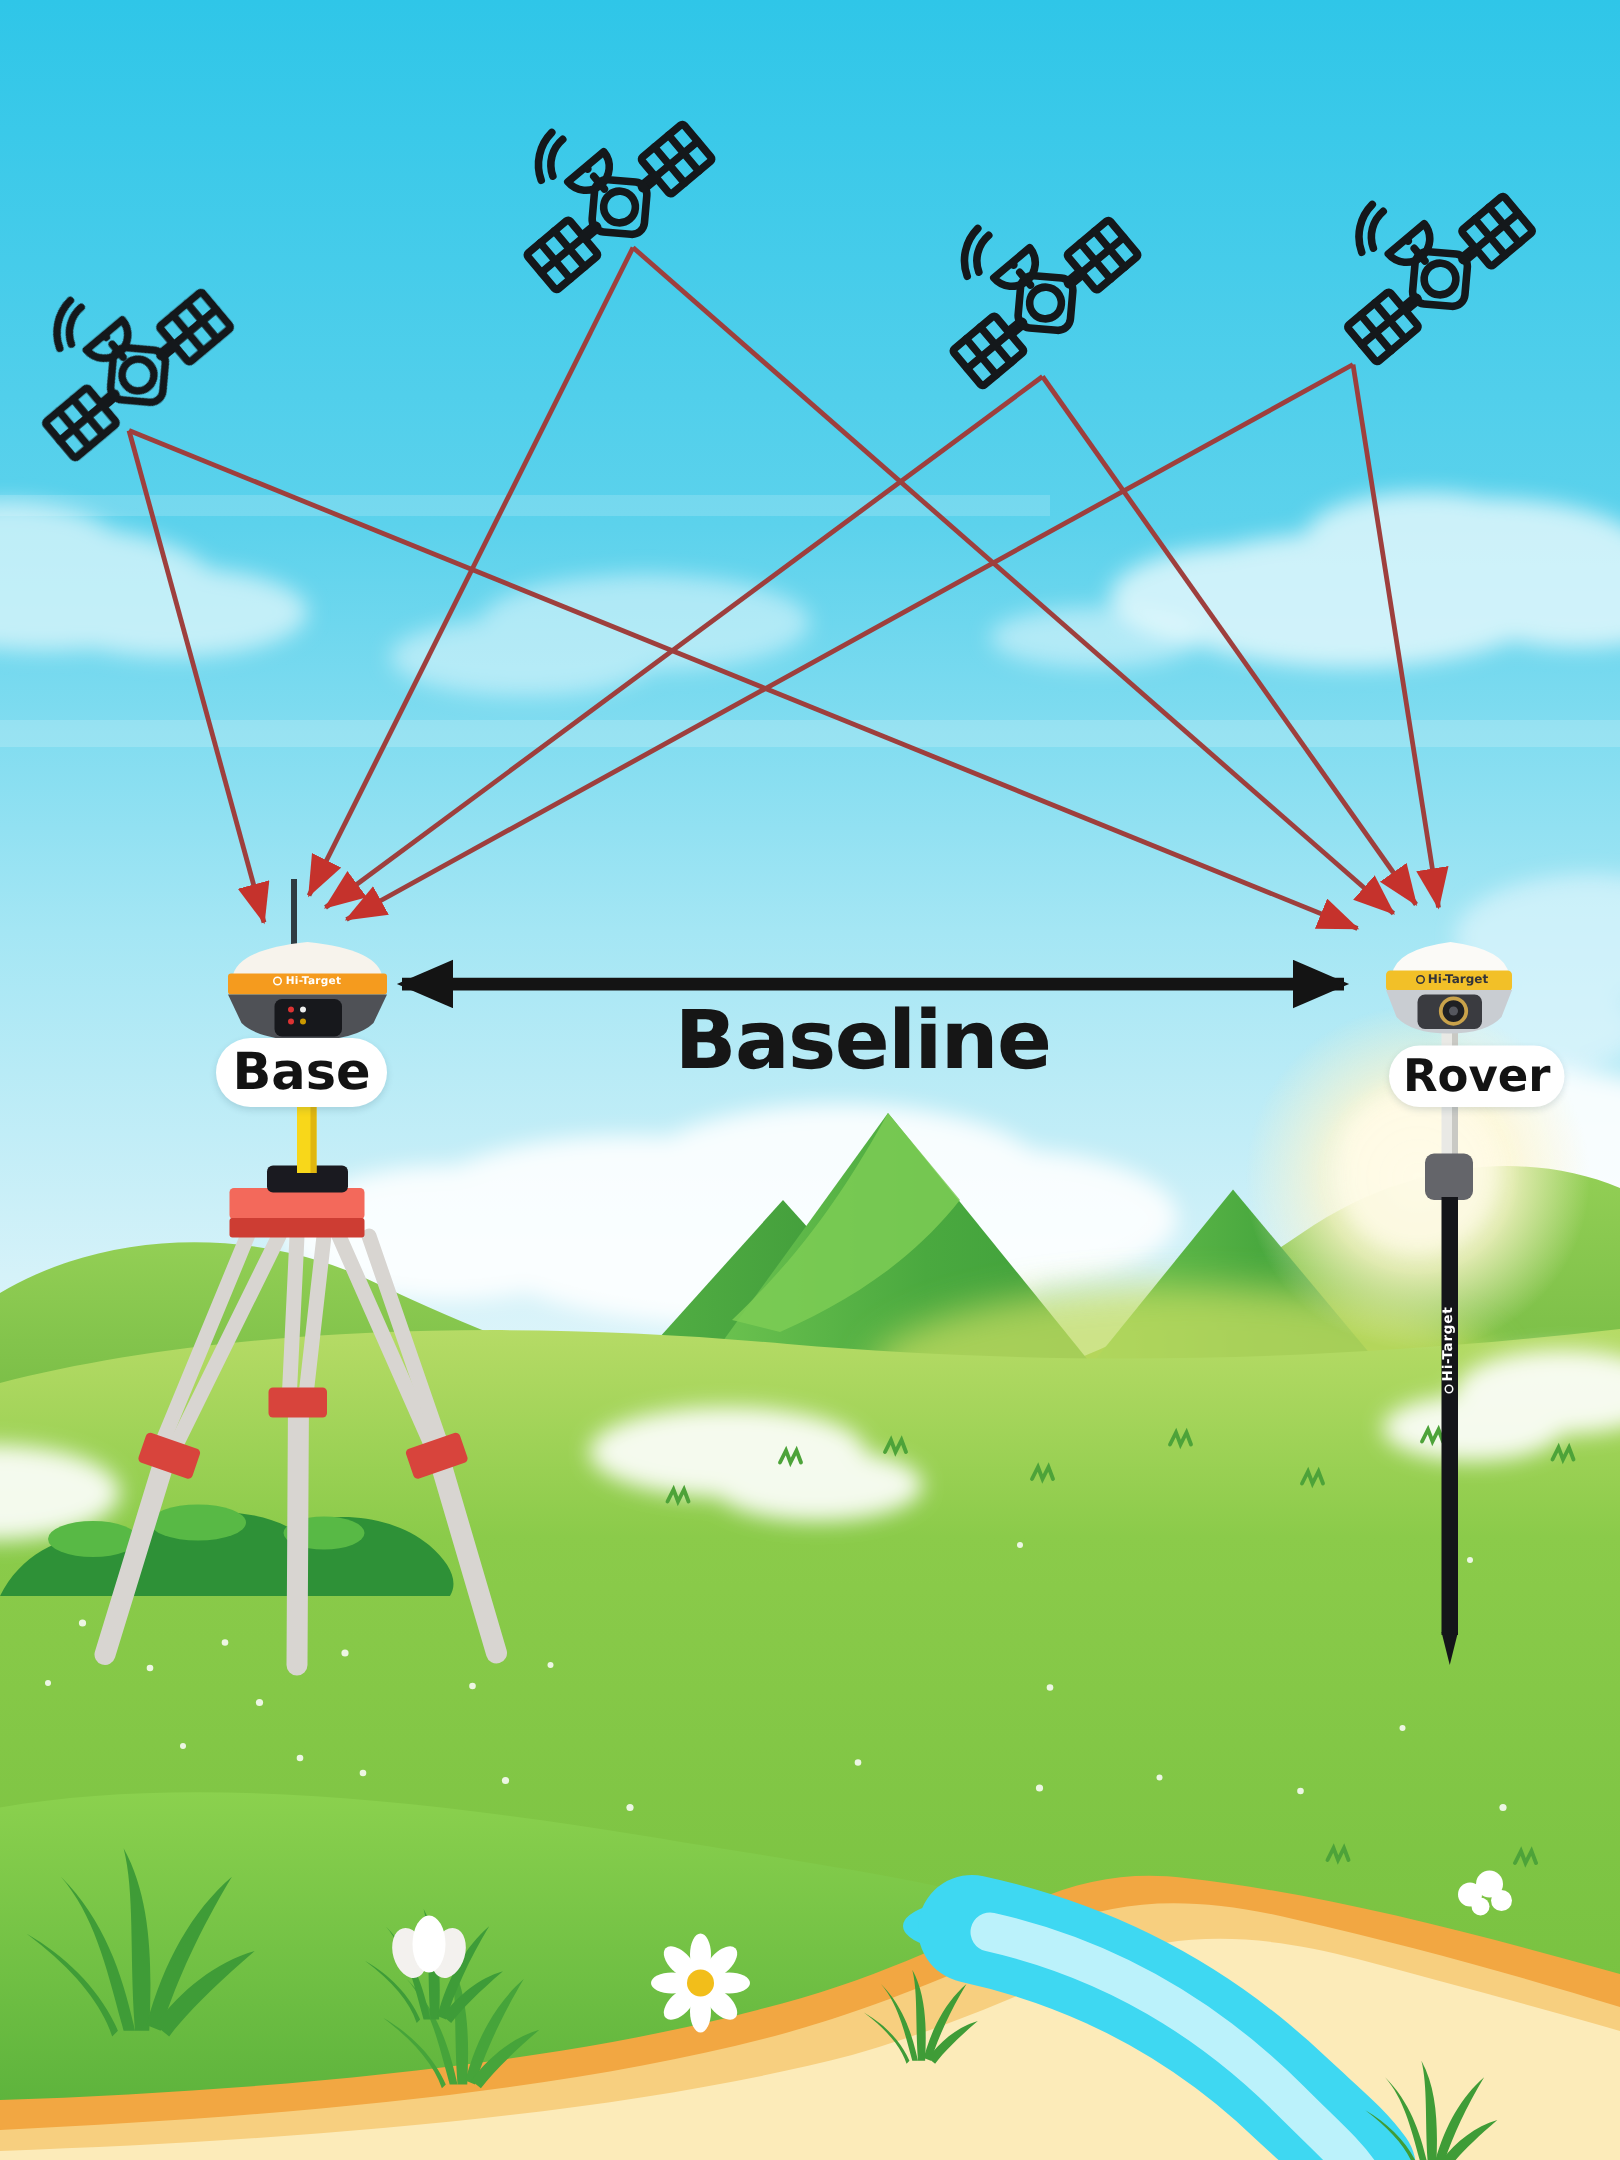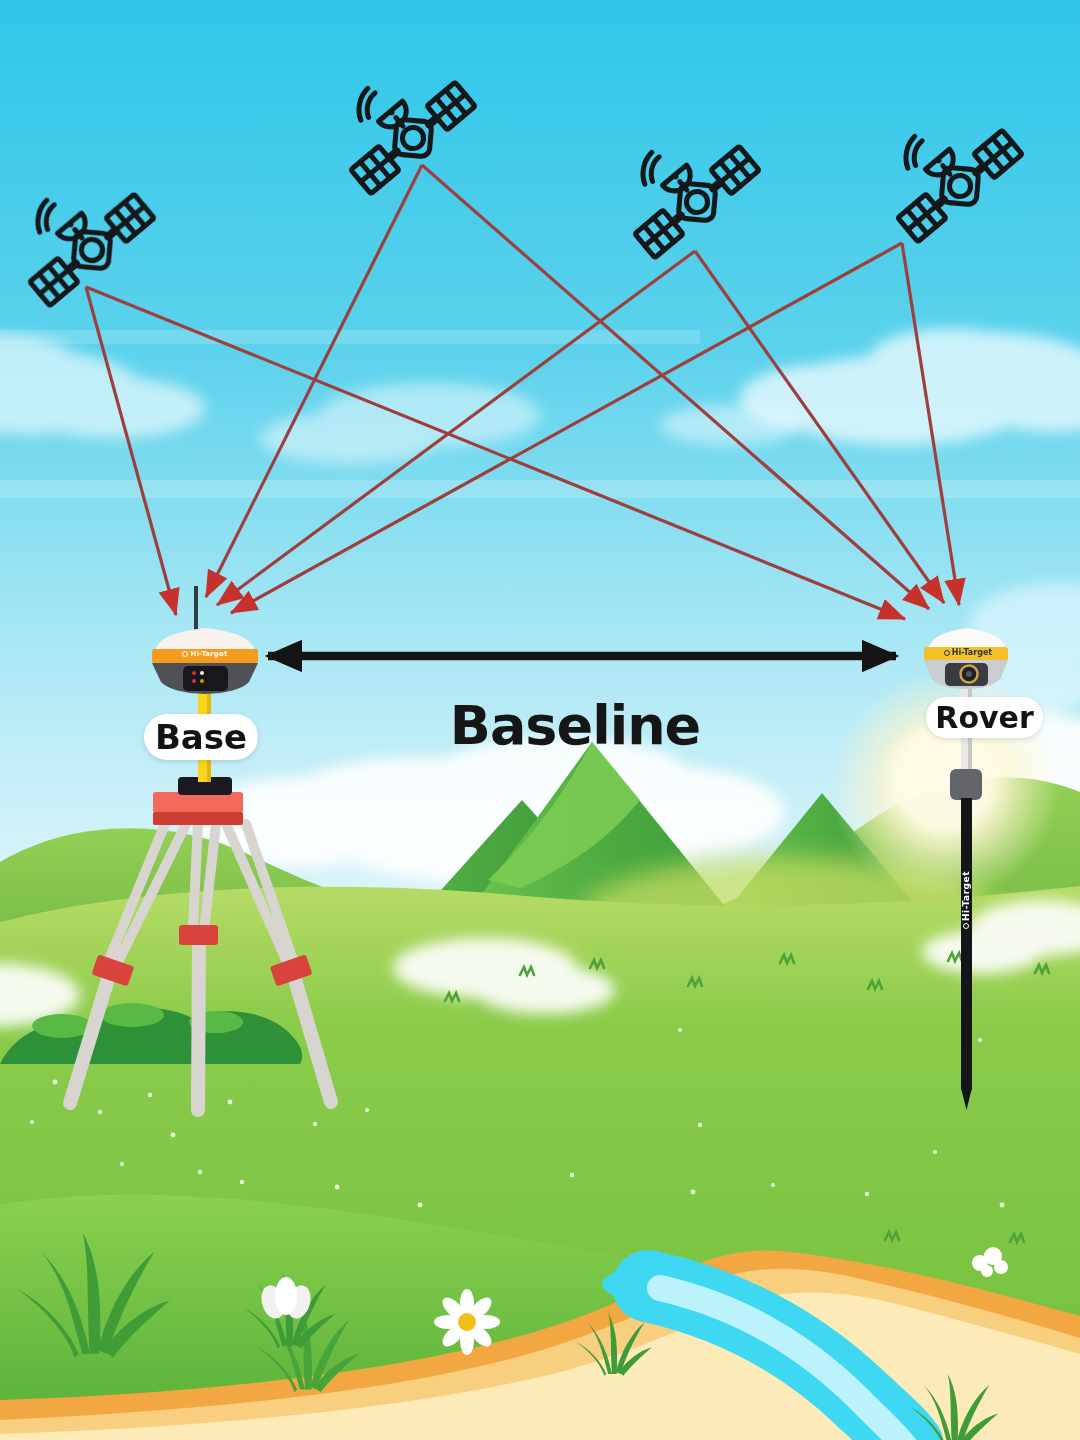--- a/index.html
+++ b/index.html
@@ -7,25 +7,25 @@
     position:relative;width:1080px;height:1440px;overflow:hidden;
     font-family:"DejaVu Sans","Liberation Sans",sans-serif;
   }
   .stage svg{position:absolute;left:0;top:0;}
   .pill{
     position:absolute;background:#ffffff;border-radius:24px;
     display:flex;align-items:center;justify-content:center;
     font-weight:900;color:#131313;
     box-shadow:0 2px 5px rgba(20,60,80,.15);
   }
-  .pill.base{left:144px;top:692px;width:114px;height:46px;font-size:34px;margin-top:22px;}
+  .pill.base{left:144px;top:692px;width:114px;height:46px;font-size:34px;}
   .pill.rover{left:926px;top:697px;width:117px;height:41px;font-size:30px;}
   .baseline-title{
     position:absolute;left:400px;top:662px;width:350px;text-align:center;
-    font-size:54px;font-weight:900;color:#161616;letter-spacing:-1px;margin-top:32px;
+    font-size:54px;font-weight:900;color:#161616;letter-spacing:-1px;
   }
   .brand{
     position:absolute;display:flex;align-items:center;justify-content:center;gap:2px;
     font-weight:bold;white-space:nowrap;
   }
   .brand .dot{
     display:inline-block;width:4px;height:4px;border:1px solid currentColor;border-radius:50%;
     flex:0 0 auto;
   }
   .brand.on-base{left:168px;top:650px;width:74px;font-size:7px;color:#fff;letter-spacing:.2px;}

